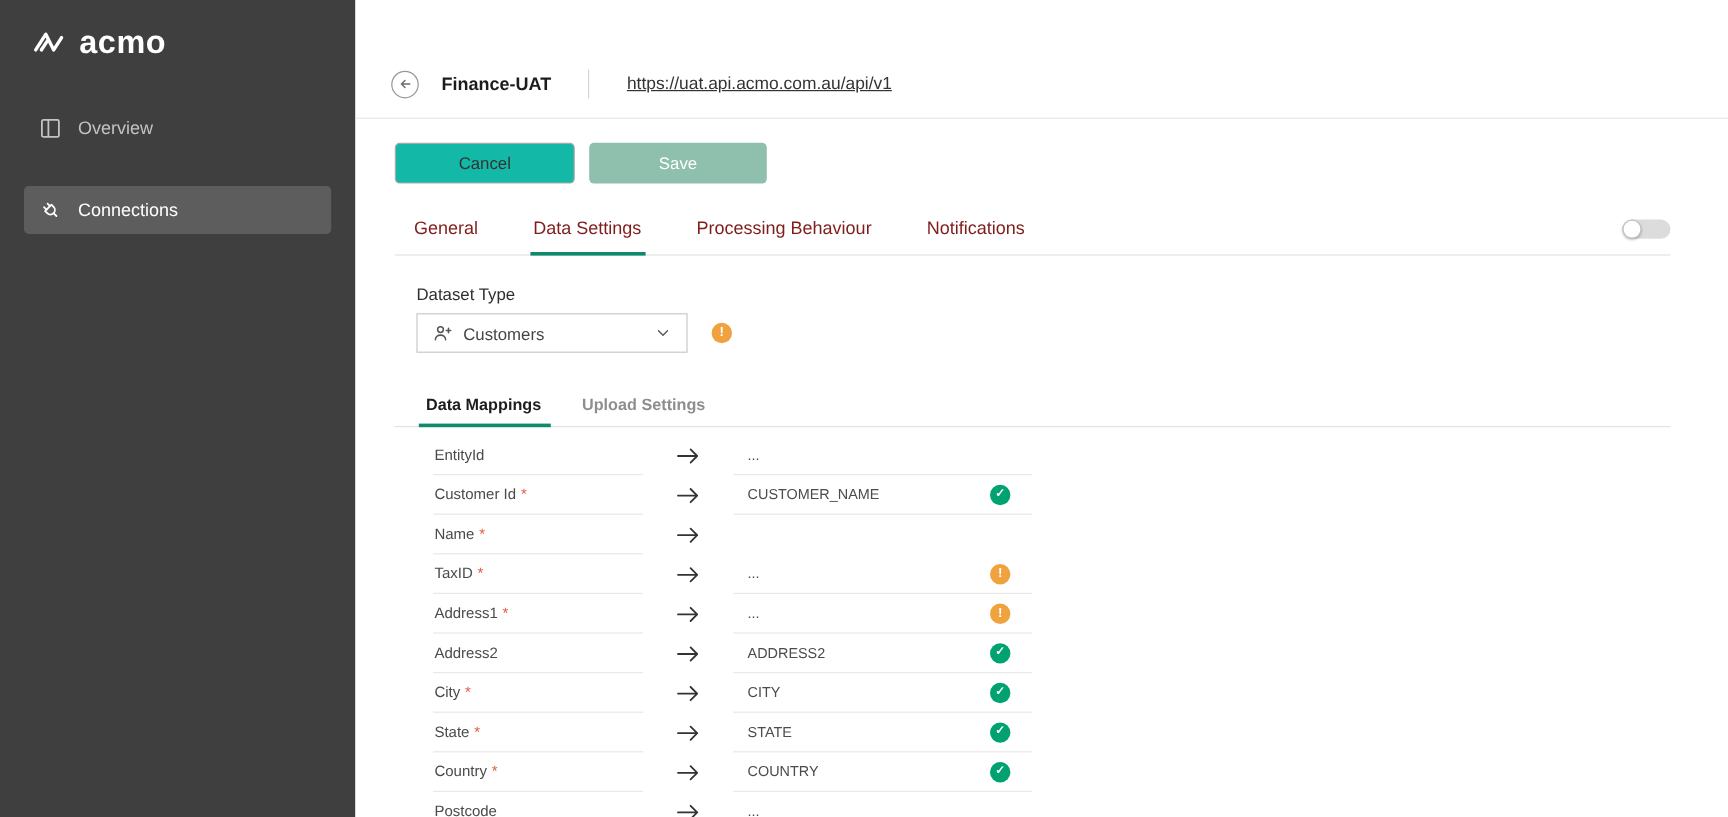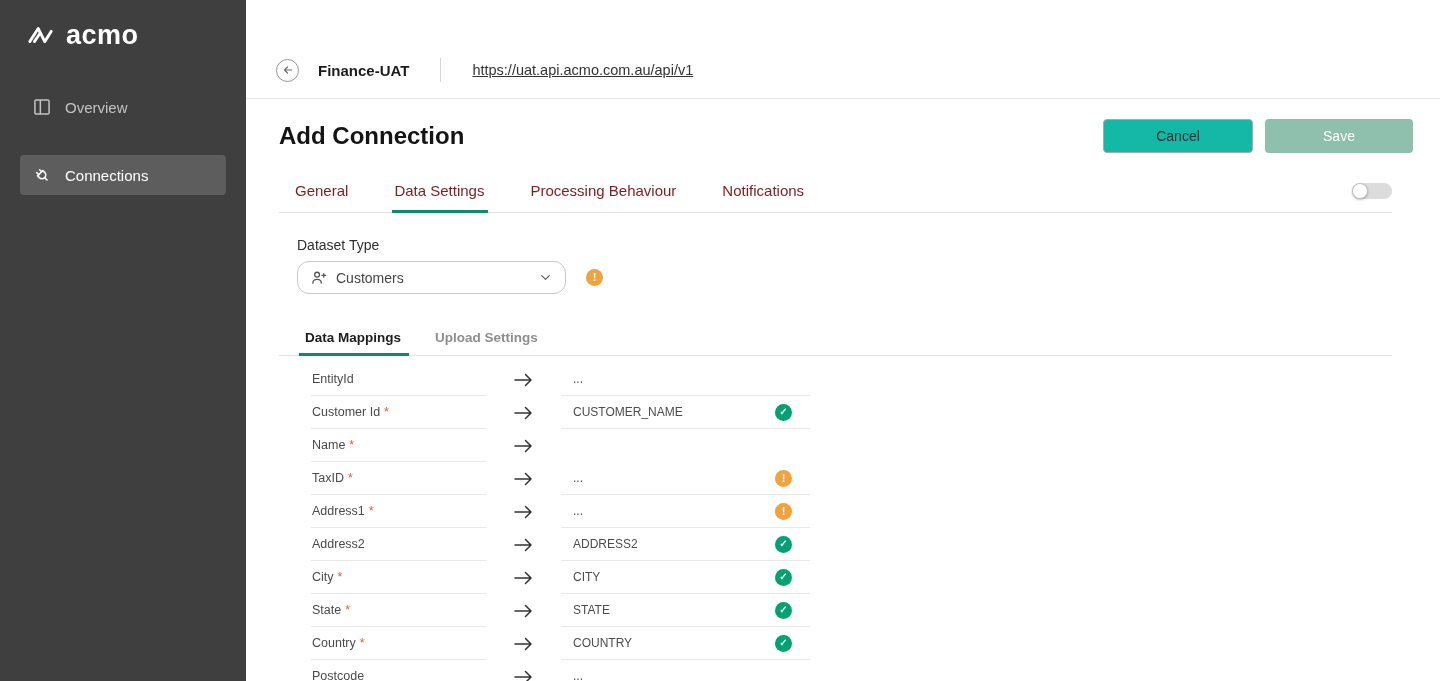--- a/index.html
+++ b/index.html
@@ -3,21 +3,21 @@
 <meta charset="utf-8">
 <style>
   * { box-sizing: border-box; margin: 0; padding: 0; }
   html, body {
     width: 1440px; height: 681px; overflow: hidden;
     font-family: "Liberation Sans", sans-serif; background: #fff;
   }
   .app { display: flex; width: 100%; height: 100%; }
 
   
-  .sidebar { width: 246px; background: var(--sidebar-bg); flex-shrink: 0; display: flex; flex-direction: column; }
+  .sidebar { width: 296px; background: var(--sidebar-bg); flex-shrink: 0; display: flex; flex-direction: column; }
   .logo { display: flex; align-items: center; gap: 10px; padding: 20px 26px 36px; color: #fff; }
   .logo-text { font-size: 27px; font-weight: 700; letter-spacing: .5px; }
   .nav { display: flex; flex-direction: column; gap: 28px; padding: 0 20px; }
   .nav-item { display: flex; align-items: center; gap: 13px; height: 40px; padding: 0 12px;
     border-radius: 4px; color: #c3c3c3; font-size: 15px; cursor: pointer; }
   .nav-item.active { background: var(--sidebar-active-bg); color: #fff; }
   .nav-icon { display: inline-flex; width: 20px; height: 20px; align-items: center; justify-content: center; }
 
   
   .main { flex: 1; display: flex; flex-direction: column; position: relative; }
@@ -46,21 +46,21 @@
     height: 3px; background: var(--accent); }
   .toggle { position: absolute; right: 0; bottom: 13px; width: 40px; height: 16px;
     border-radius: 8px; background: #dcdcdc; cursor: pointer; }
   .knob { position: absolute; left: 0; top: 0; width: 16px; height: 16px; border-radius: 50%;
     background: #fff; border: 1px solid #c2c2c2; box-shadow: 0 1px 2px rgba(0,0,0,.25); }
 
   
   .dataset { margin: 24px 0 0 18px; }
   .dataset-label { font-size: 14px; color: #2f2f2f; line-height: 16px; }
   .dataset-row { display: flex; align-items: center; margin-top: 8px; }
-  .select { width: 269px; height: 33px; border: 1px solid #c9c9c9; border-radius: 12px;
+  .select { width: 226px; height: 33px; border: 1px solid #c9c9c9; border-radius: 0;
     display: flex; align-items: center; padding: 0 12px; gap: 9px; cursor: pointer; background: #fff; }
   .select-text { font-size: 14px; color: #454545; flex: 1; }
   .warn-gap { margin-left: 20px; }
 
   .badge { width: 17px; height: 17px; border-radius: 50%; display: inline-flex; flex-shrink: 0;
     align-items: center; justify-content: center; color: #fff; font-size: 11px; font-weight: 700; line-height: 1; }
   .badge.warn { background: var(--warning); }
   .badge.ok { background: var(--success); }
   .badge.warn::before { content: "!"; }
   .badge.ok::before { content: "\2713"; font-size: 10px; }
@@ -132,21 +132,20 @@
               <path d="M19 12 H5 M11 6 l-6 6 6 6"></path>
             </svg>
         </span>
       </div>
       <span class="conn-name">Finance-UAT</span>
       <span class="vdiv"></span>
       <a class="api-link">https://uat.api.acmo.com.au/api/v1</a>
     </header>
 
     <div class="page-head">
-      <h1 class="page-title">Add Connection</h1>
       <div class="actions">
         <button class="btn btn-cancel">Cancel</button>
         <button class="btn btn-save" style="cursor: default;">Save</button>
       </div>
     </div>
 
     <div class="content">
 
       <div class="tabs-row">
         <div class="tab">General</div>

